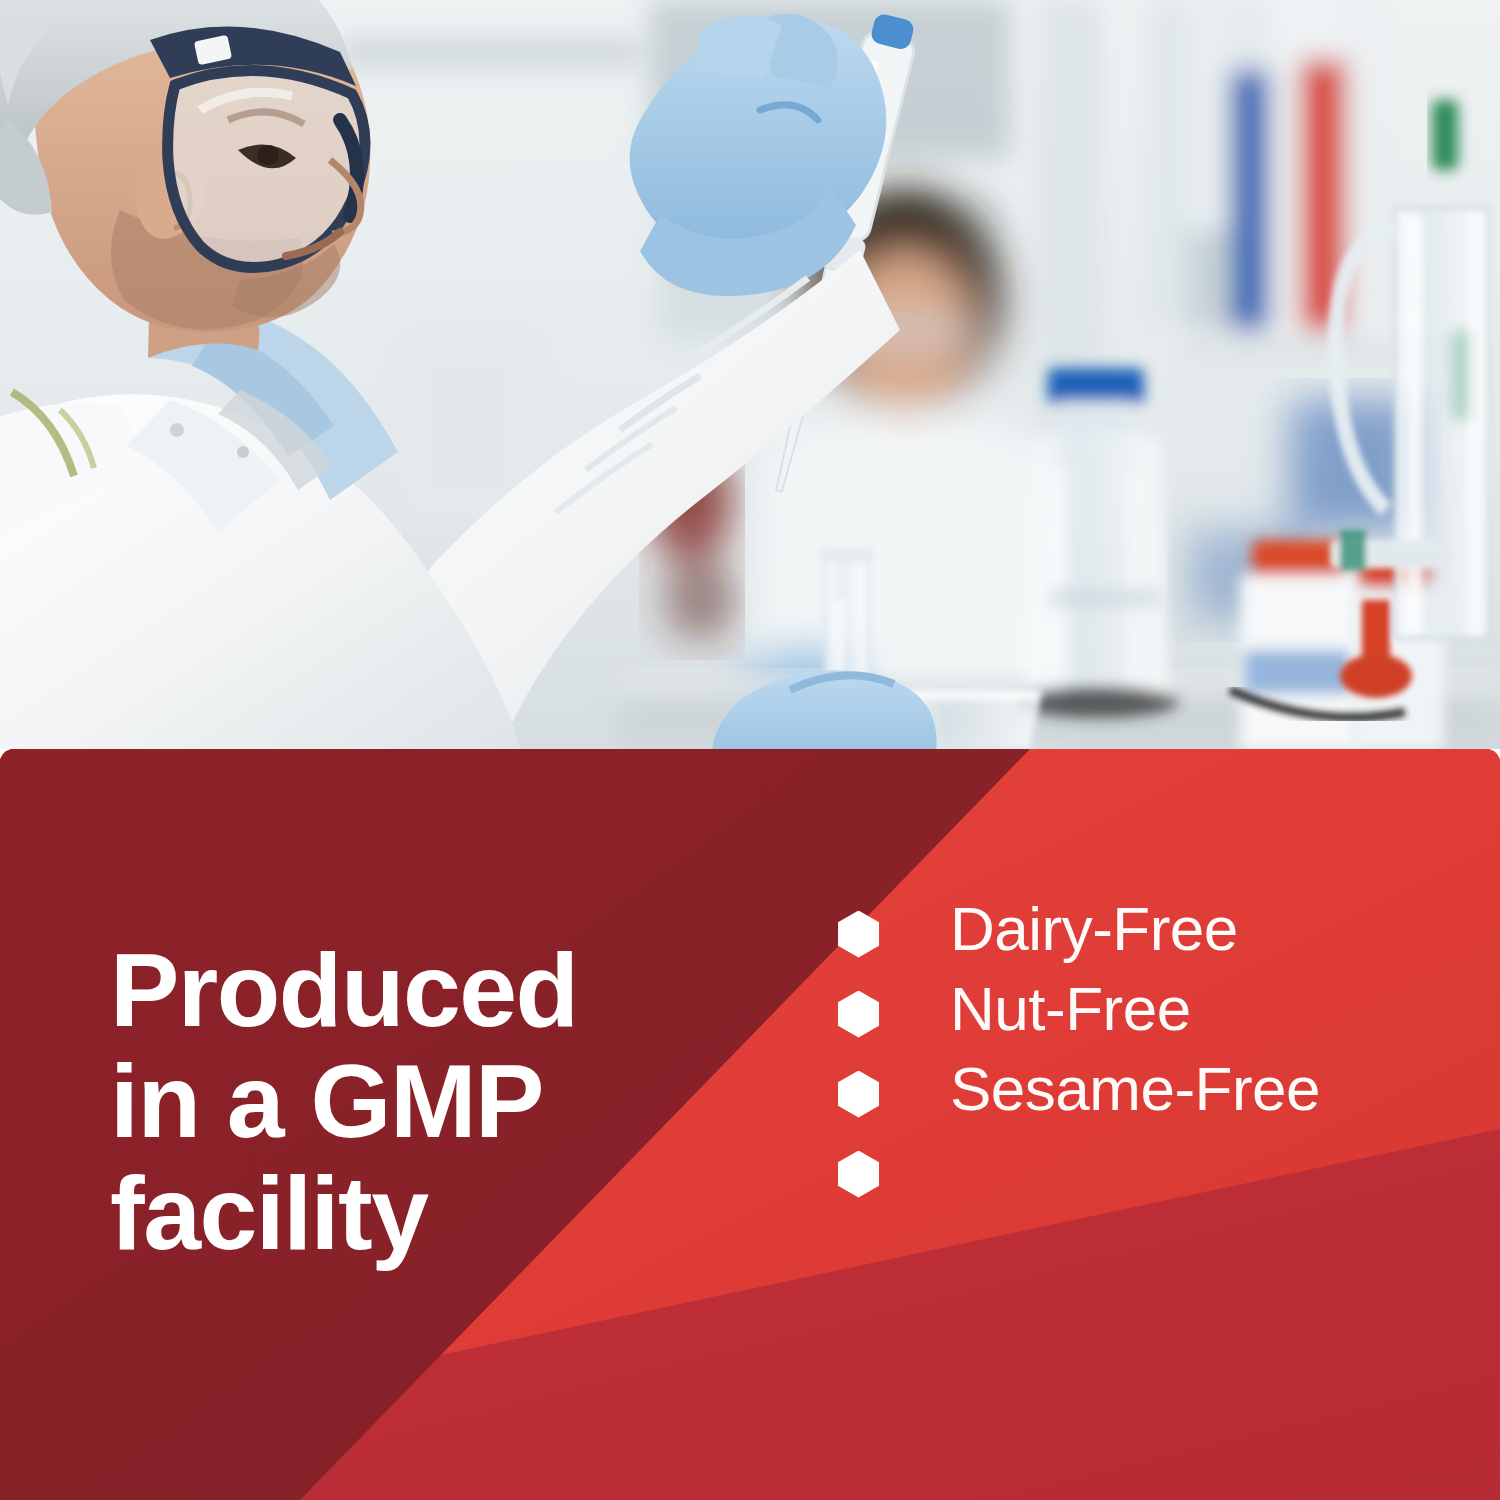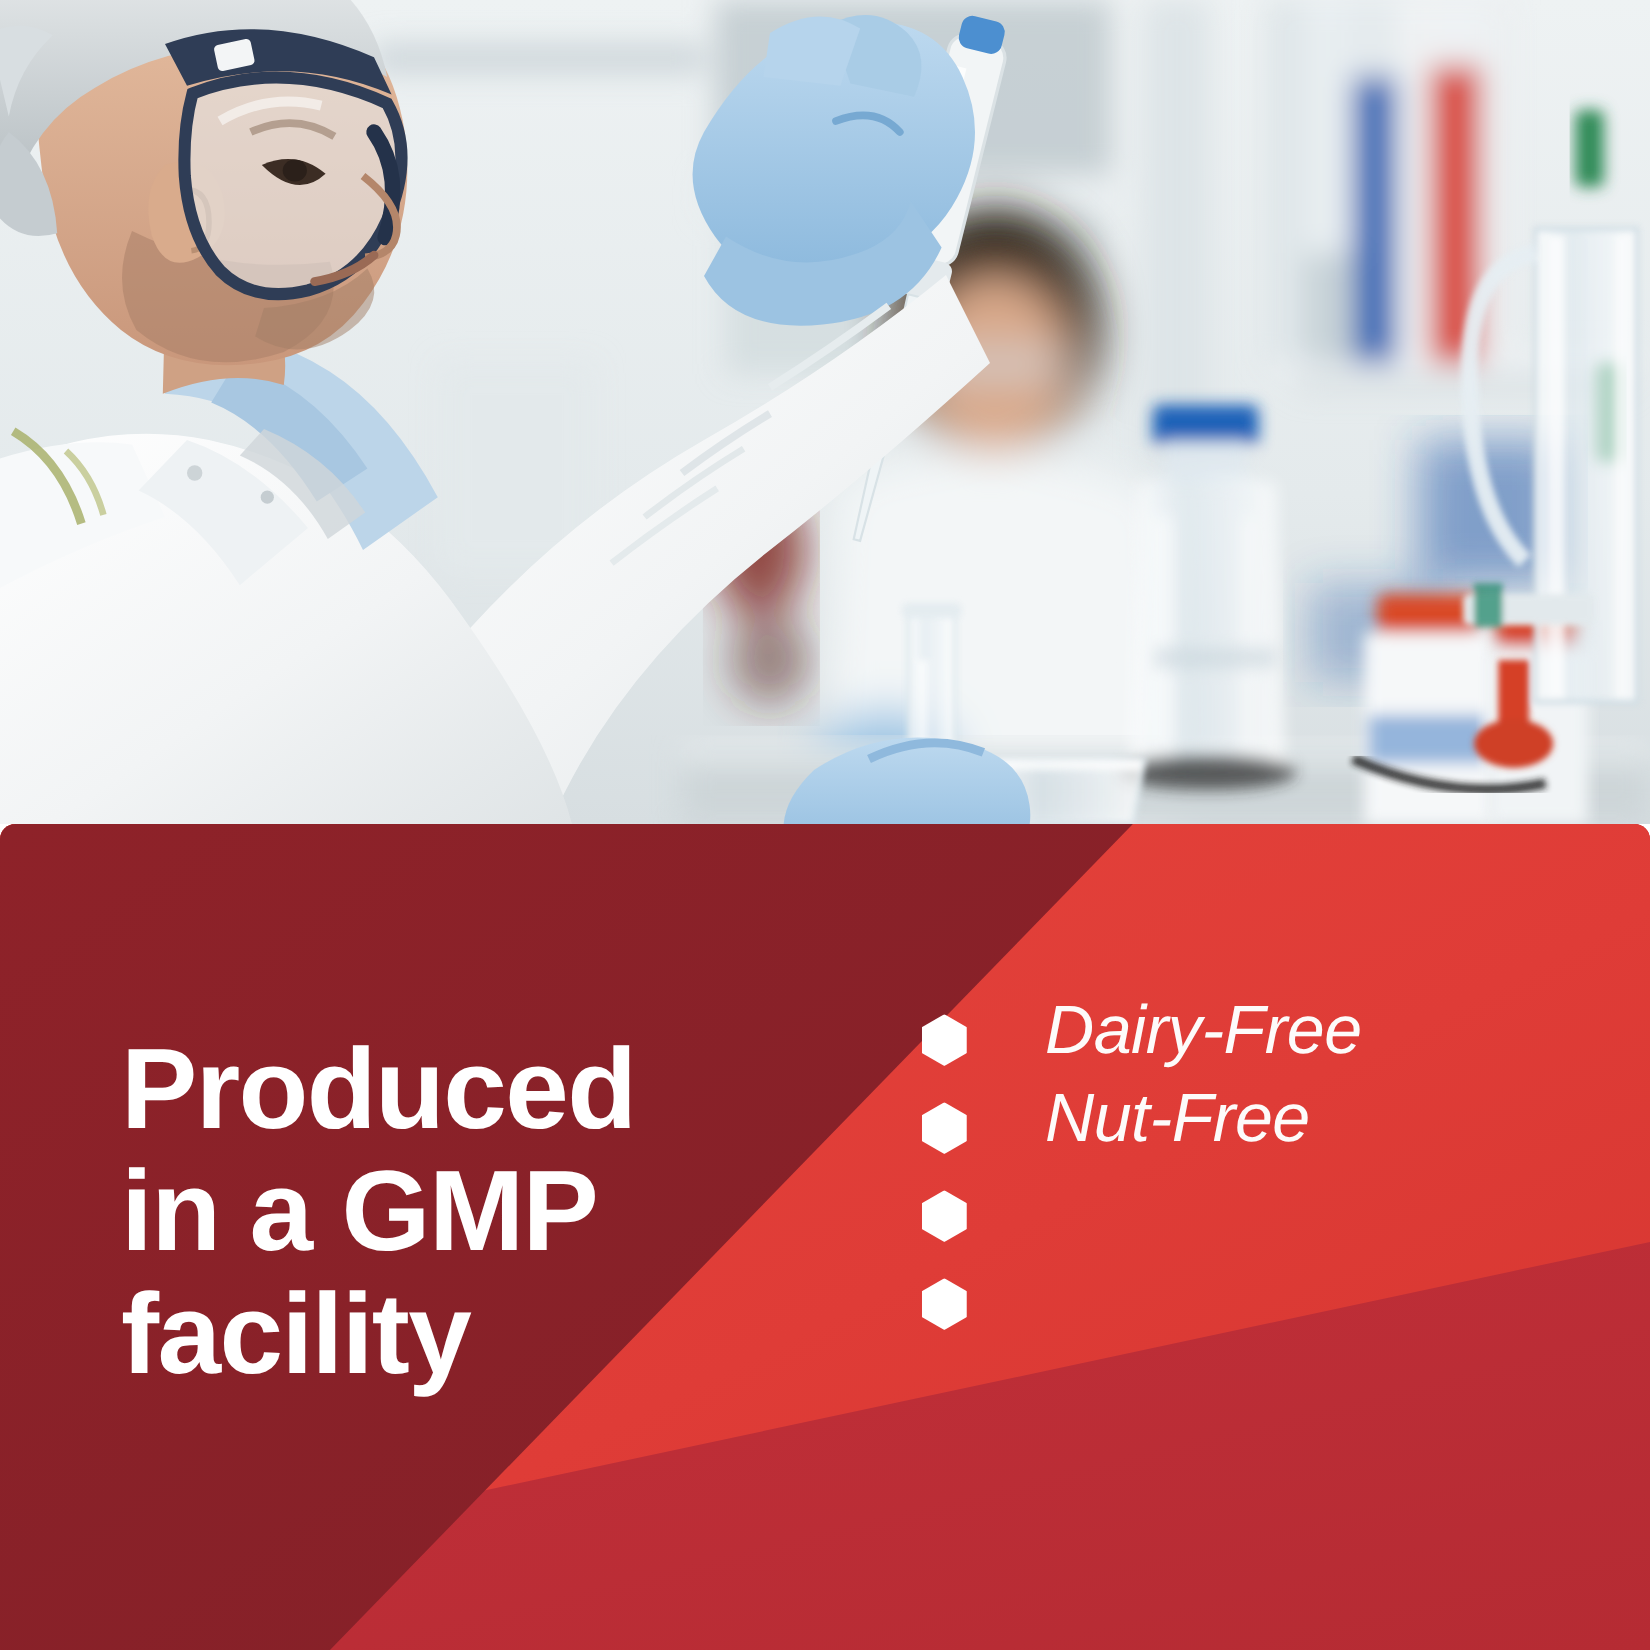--- a/index.html
+++ b/index.html
@@ -59,23 +59,22 @@
   
   .bullets {
     position: absolute;
     left: 838px;
     top: 140px;          
     z-index: 5;
     width: 620px;
   }
   .bullet-row {
     display: flex;
-    align-items: flex-end;
+    align-items: center;
     min-height: 80px;
-    font-style: italic;
   }
   .bullet-row + .bullet-row { margin-top: 0px; }
   .hexagon {
     flex: 0 0 auto;
     width: 41px;
     height: 47px;
     margin-top: 10px;
     margin-right: 71px;
     background: #ffffff;
     clip-path: polygon(50% 0%, 100% 25%, 100% 75%, 50% 100%, 0% 75%, 0% 25%);
@@ -365,20 +364,21 @@
       </div>
 
 
       <div class="bullet-row">
         <span class="hexagon"></span>
         <span class="bullet-label">Nut-Free</span>
       </div>
 
       <div class="bullet-row">
         <span class="hexagon"></span>
+        <span class="bullet-label">Sesame-Free</span>
       </div>
 
       <div class="bullet-row">
         <span class="hexagon"></span>
       </div>
 
     </div>
   </div>
 
 </div>

